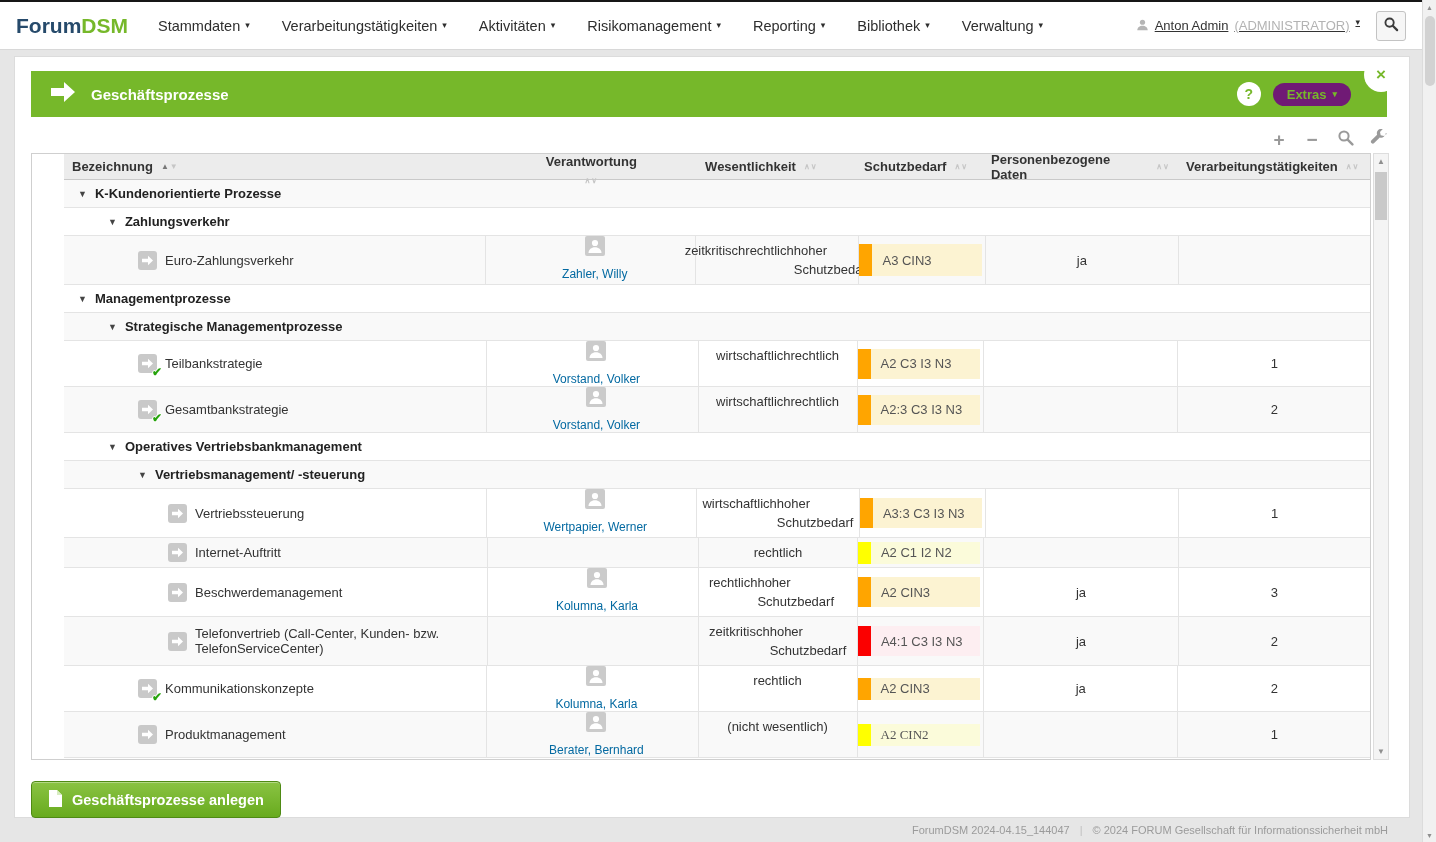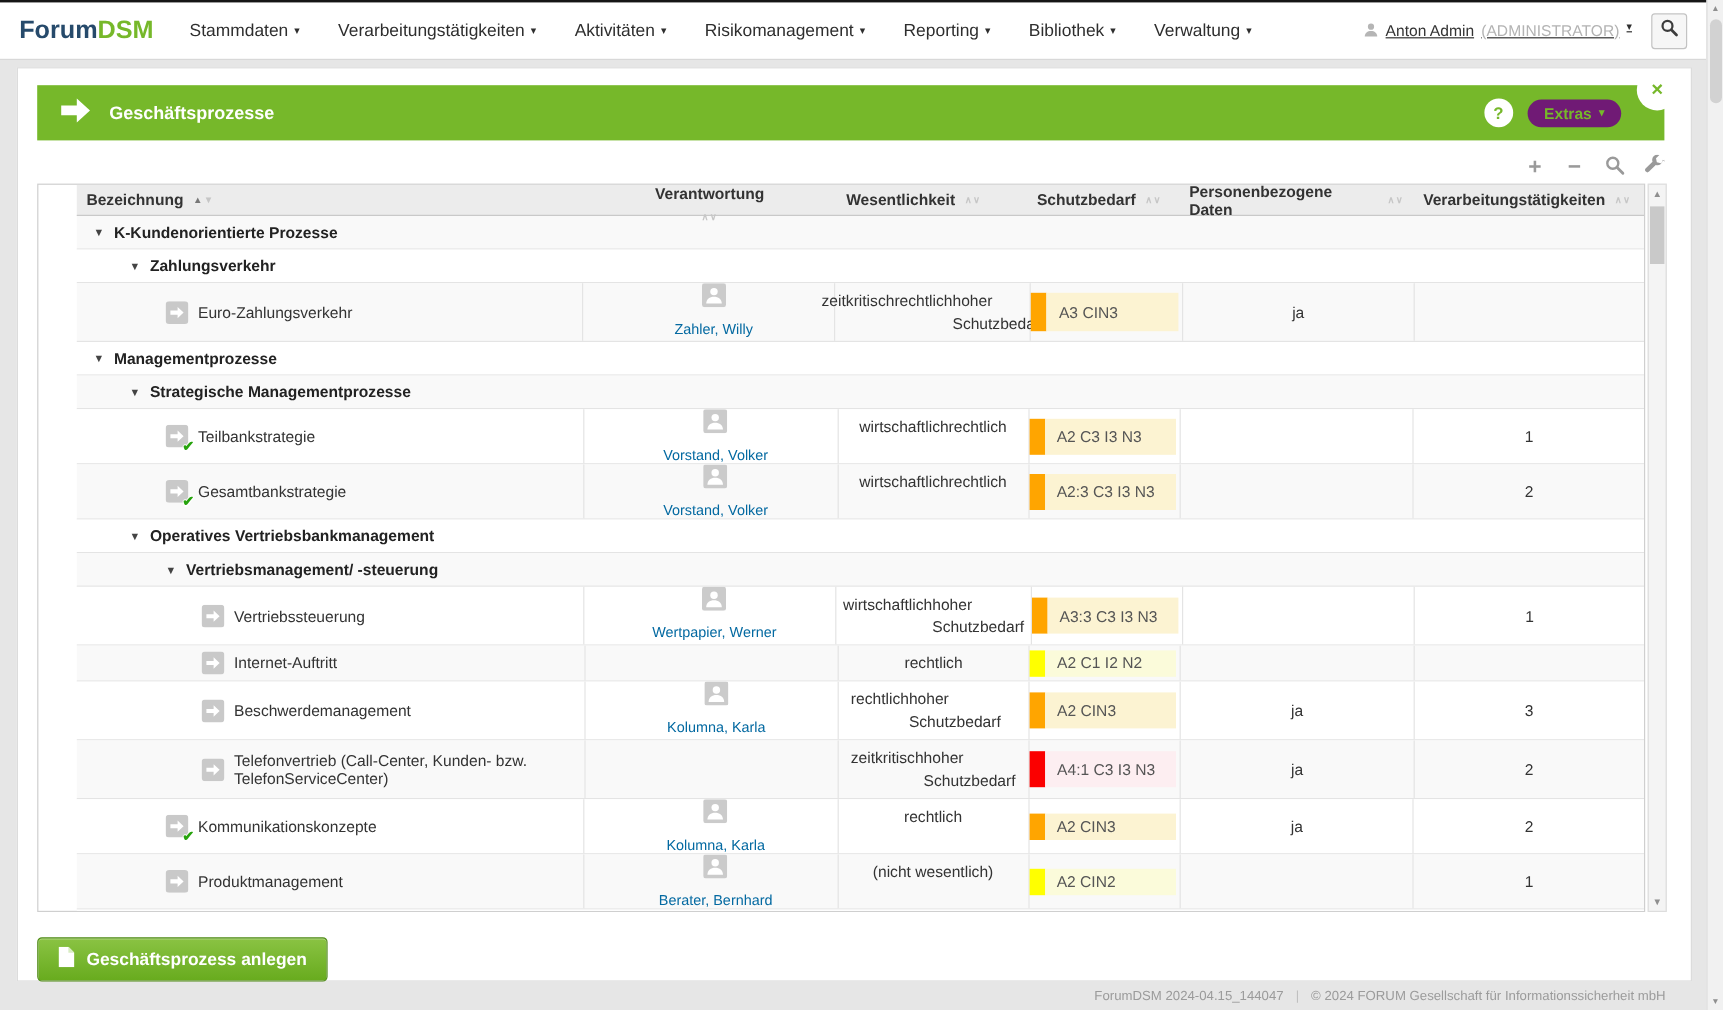--- a/index.html
+++ b/index.html
@@ -511,21 +511,21 @@
                 <path d="M3.5 17c0-3.6 2.9-5.8 6.5-5.8s6.5 2.2 6.5 5.8z" fill="#fff"></path>
               </svg></span>
             <span>Berater, Bernhard</span>
           </div>
           <div class="cell wes c2">
             <div>(nicht wesentlich)</div>
           </div>
           <div class="cell schutz c3">
             <div class="badge" style="height: 22px;">
               <span class="sq" style="background: rgb(255, 255, 0);"></span>
-              <span class="btxt" style="background: rgb(251, 251, 218);">A2 CIN2</span>
+              <span class="btxt" style="background: rgb(251, 251, 218); font-family: Liberation Serif, serif;">A2 CIN2</span>
             </div>
           </div>
           <div class="cell center c4"></div>
           <div class="cell center c5">
             <span>1</span>
           </div>
         </div>
         <div class="row">
           <div class="grow" style="padding-left: 44px;">
             <span class="gcaret">▼</span>
@@ -542,21 +542,21 @@
     <span class="arr">▼</span>
   </div>
 
   <div class="create-btn">
     <span>
       <svg width="14" height="17" viewBox="0 0 14 17">
           <path d="M1 0h8l5 5v12H1z" fill="#fff"></path>
           <path d="M9 0l5 5H9z" fill="#d8ecc2"></path>
         </svg>
     </span>
-    <span>Geschäftsprozess anlegen</span>
+    <span>Geschäftsprozesse anlegen</span>
   </div>
 </div>
 
 <div class="footer">
   <span>ForumDSM 2024-04.15_144047</span>
   <span class="sep">|</span>
   <span>© 2024 FORUM Gesellschaft für Informationssicherheit mbH</span>
 </div>
 
 <div class="pscroll">

